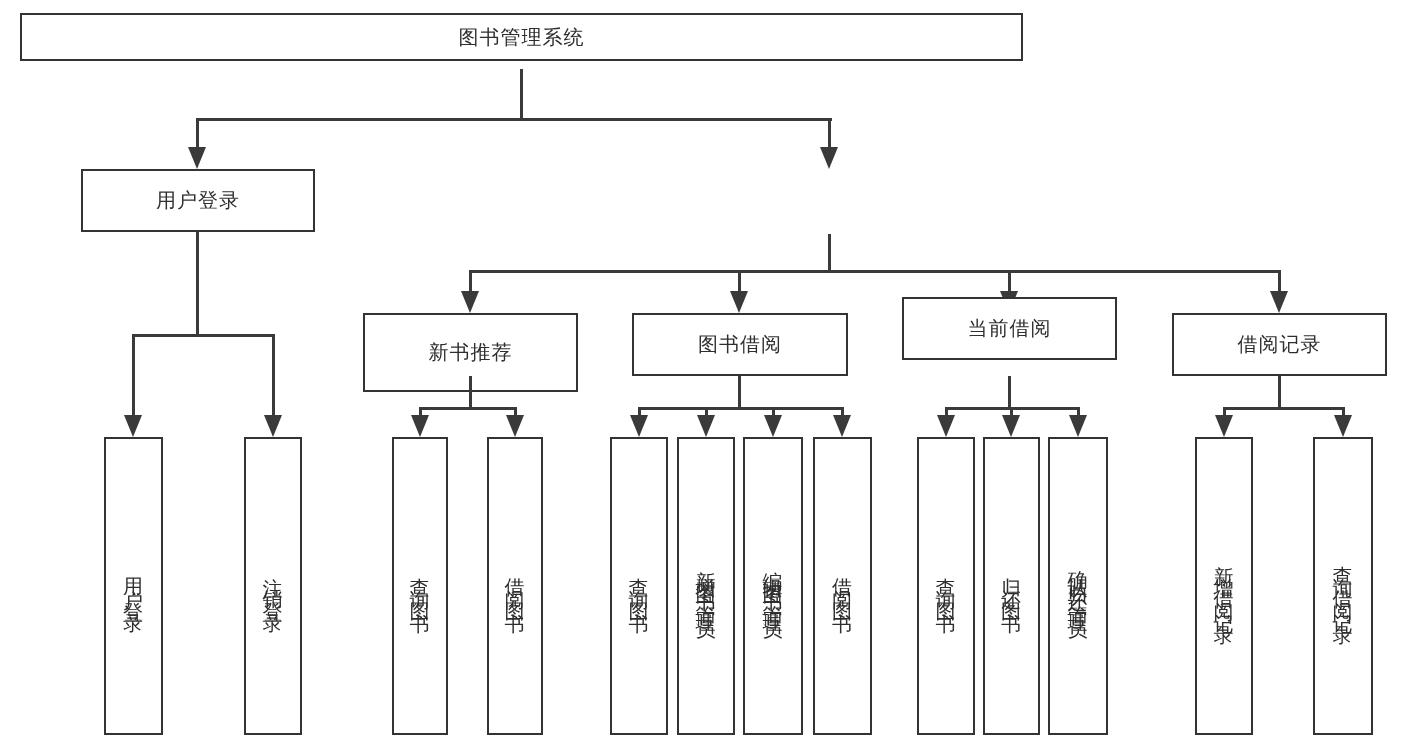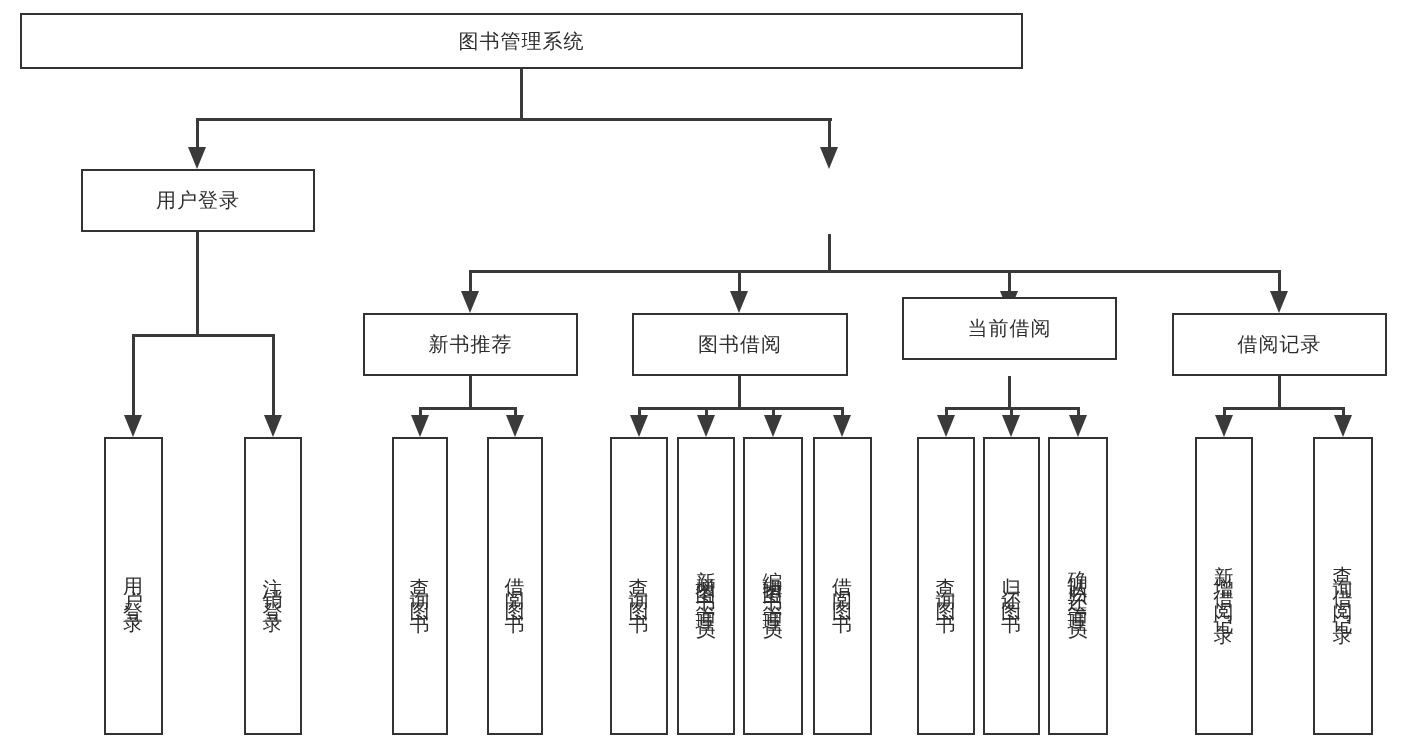--- a/index.html
+++ b/index.html
@@ -45,21 +45,21 @@
     font-size: 19px;
     color: var(--watermark-color, #c3c3c3);
     white-space: nowrap;
   }
 </style>
 </head>
 <body>
 
 <div class="canvas">
 
-  <div class="box hbox" style="left:20px; top:13px; width:1003px; height:56px;">
+  <div class="box hbox" style="left:20px; top:13px; width:1003px; height:48px;">
     <span>图书管理系统</span>
   </div>
 
   <div class="vline" style="left:520px; top:69px; width:3px; height:51px;"></div>
   <div class="hline" style="left:196px; top:118px; width:636px; height:3px;"></div>
   <div class="vline" style="left:196px; top:118px; width:3px; height:34px;"></div>
   <div class="arrow" style="left:188px; top:147px;"></div>
   <div class="vline" style="left:828px; top:118px; width:3px; height:34px;"></div>
   <div class="arrow" style="left:820px; top:147px;"></div>
 
@@ -78,21 +78,21 @@
   <div class="hline" style="left:469px; top:270px; width:812px; height:3px;"></div>
   <div class="vline" style="left:469px; top:270px; width:3px; height:24px;"></div>
   <div class="arrow" style="left:461px; top:291px;"></div>
   <div class="vline" style="left:738px; top:270px; width:3px; height:24px;"></div>
   <div class="arrow" style="left:730px; top:291px;"></div>
   <div class="vline" style="left:1008px; top:270px; width:3px; height:24px;"></div>
   <div class="arrow" style="left:1000px; top:291px;"></div>
   <div class="vline" style="left:1278px; top:270px; width:3px; height:24px;"></div>
   <div class="arrow" style="left:1270px; top:291px;"></div>
 
-  <div class="box hbox" style="left:363px; top:313px; width:215px; height:63px;">
+  <div class="box hbox" style="left:363px; top:313px; width:215px; height:79px;">
     <span>新书推荐</span>
   </div>
   <div class="box hbox" style="left:632px; top:313px; width:216px; height:63px;">
     <span>图书借阅</span>
   </div>
   <div class="box hbox" style="left:902px; top:297px; width:215px; height:63px;align-items:center;">
     <span>当前借阅</span>
   </div>
   <div class="box hbox" style="left:1172px; top:313px; width:215px; height:63px;">
     <span>借阅记录</span>

